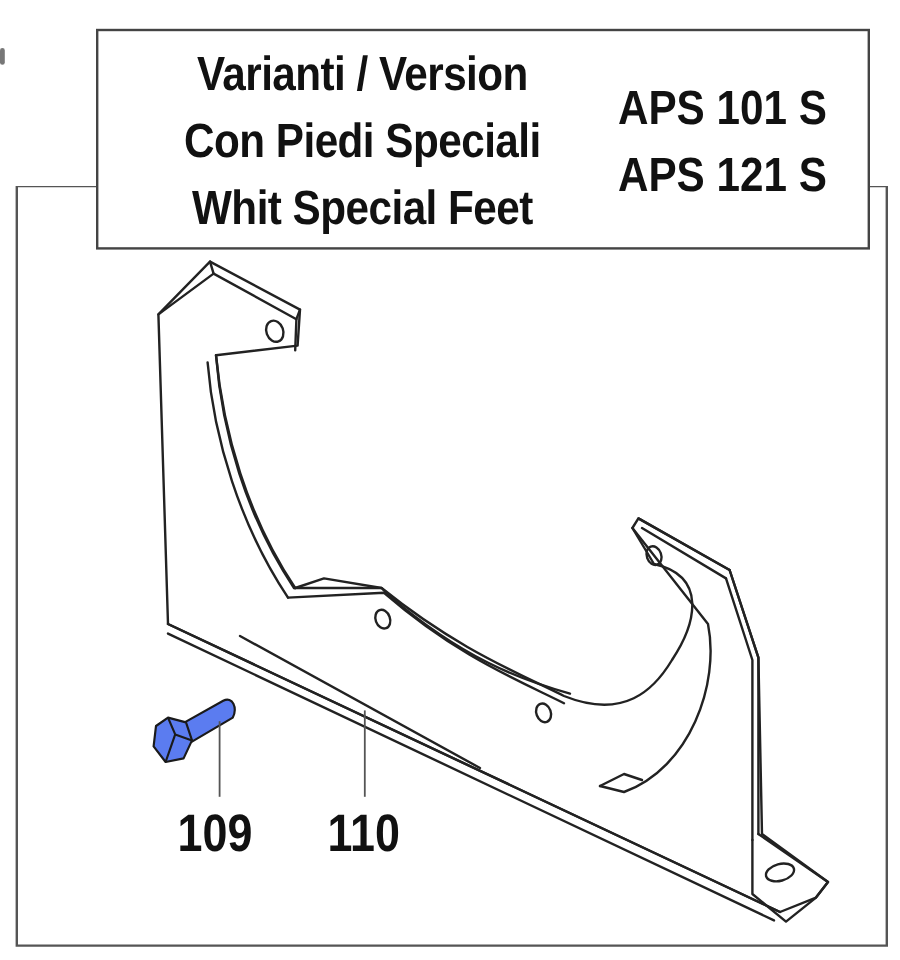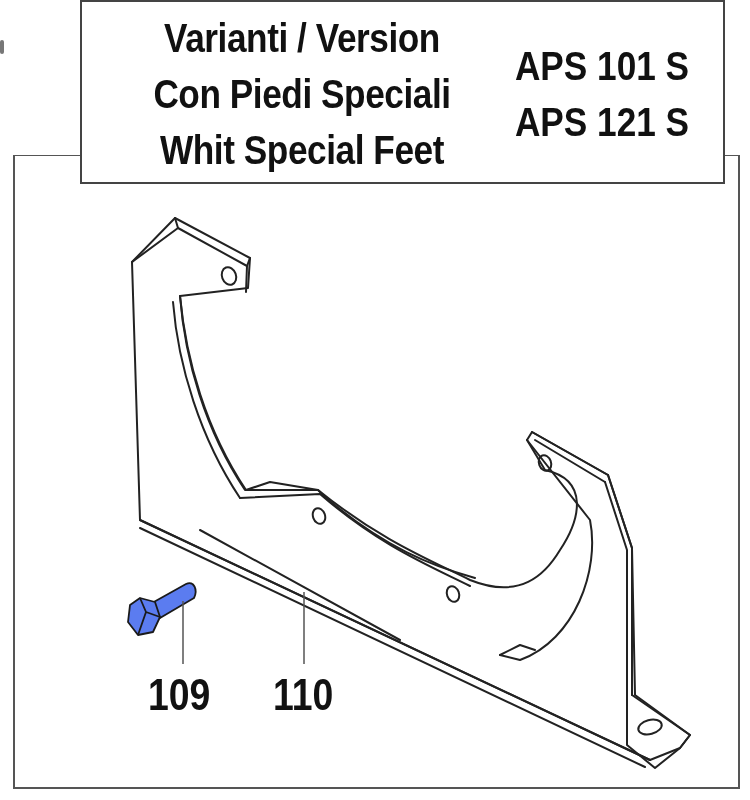--- a/index.html
+++ b/index.html
@@ -1,18 +1,18 @@
 <!DOCTYPE html>
 <html><head>
   <meta charset="utf-8">
   <style>
     html, body { margin: 0; padding: 0; background: #ffffff; }
     body { width: 750px; height: 800px; position: relative; overflow: hidden; font-family: "Liberation Sans", sans-serif; }
     .frame { position: absolute; left: 13px; top: 155px; width: 727px; height: 634px; border: 2px solid #555; border-top-width: 1.5px; box-sizing: border-box; background: #fff; }
-    .title-box { position: absolute; left: 80px; top: 0; width: 645px; height: 184px; border: 2px solid #444; box-sizing: border-box; background: #fff; }
+    .title-box { position: absolute; left: 80px; top: 24px; width: 645px; height: 184px; border: 2px solid #444; box-sizing: border-box; background: #fff; }
     .title-left { position: absolute; left: 0; top: 8px; width: 440px; text-align: center; font-weight: bold; font-size: 40px; line-height: 56px; color: #111; letter-spacing: -0.5px; transform: scaleX(0.88); transform-origin: center; }
     .title-left div, .title-right div { white-space: nowrap; }
     .title-right { position: absolute; left: 400px; top: 36px; width: 240px; text-align: center; font-weight: bold; font-size: 40px; line-height: 56px; color: #111; transform: scaleX(0.88); transform-origin: center; }
     .dot { position: absolute; left: 0; top: 40px; width: 4px; height: 14px; background: #777; border-radius: 2px; }
     svg.drawing { position: absolute; left: 0; top: 0; }
     .label { position: absolute; font-weight: bold; font-size: 44px; color: #111; transform: scaleX(0.85); transform-origin: left top; }
   </style>
 </head>
 <body>
 

